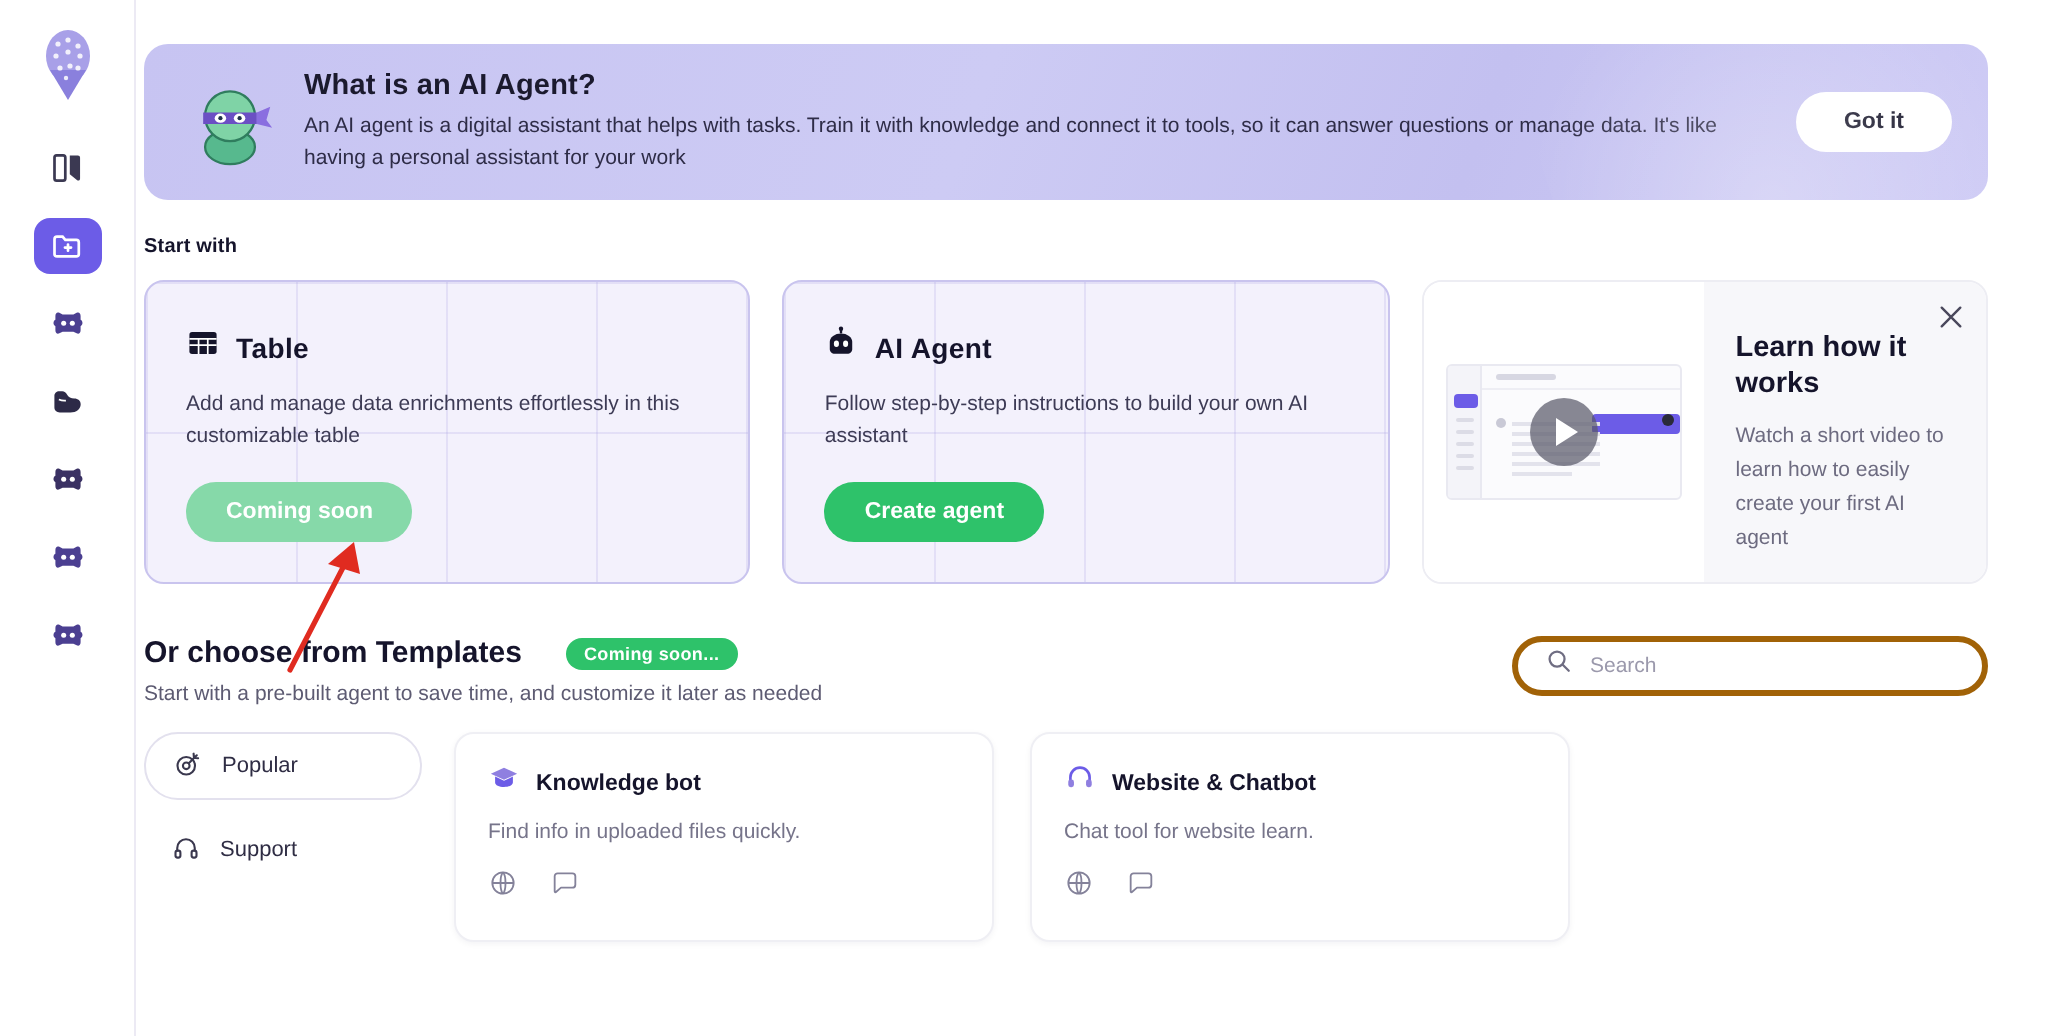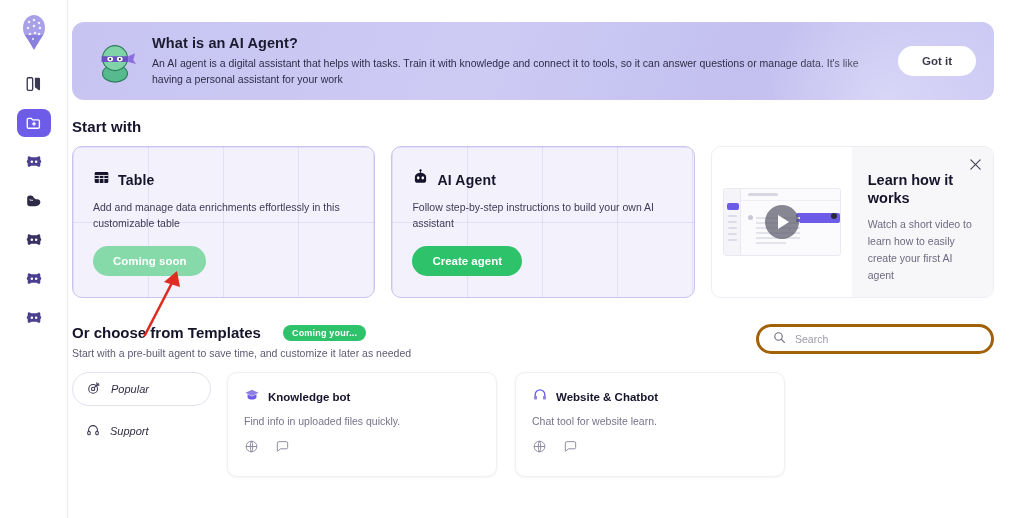--- a/index.html
+++ b/index.html
@@ -65,21 +65,21 @@
   .got-it {
     flex: 0 0 auto; background: #ffffff; border: none;
     border-radius: 22px; padding: 9px 24px;
     font-size: 11.5px; font-weight: bold; color: #1b1a2e;
     font-family: "Liberation Sans", sans-serif; cursor: pointer;
     margin-left: 14px;
   }
 
   
   .section-title {
-    font-size: 15px; font-weight: bold; color: #15142b;
+    font-size: 10px; font-weight: bold; color: #15142b;
     margin: 18px 0 11px 0; letter-spacing: .1px;
   }
   .tpl-header { display: flex; align-items: flex-start; justify-content: space-between; margin-top: 26px; }
   .tpl-left { display: flex; flex-direction: column; }
   .tpl-title-row { display: flex; align-items: center; gap: 22px; }
   .tpl-title { font-size: 15px; font-weight: bold; color: #15142b; }
   .badge-soon {
     background: #2ec26a; color: #ffffff; font-size: 9px; font-weight: bold;
     border-radius: 10px; padding: 3px 9px; letter-spacing: .2px; white-space: nowrap;
   }
@@ -150,21 +150,21 @@
     cursor: pointer; display: flex; align-items: center; justify-content: center;
   }
 
   
   .tpl-body { display: flex; gap: 16px; margin-top: 13px; }
   .filters { width: 139px; flex: 0 0 139px; display: flex; flex-direction: column; gap: 8px; }
   .filter {
     display: flex; align-items: center; gap: 10px;
     height: 34px; padding: 0 14px;
     border-radius: 18px; background: #ffffff;
-    font-size: 11px; color: #2f2d44; cursor: pointer; font-style: italic;
+    font-size: 11px; color: #2f2d44; cursor: pointer;
   }
   .filter.selected { border: 1px solid #e3e1ee; }
   .tpl-cards { display: flex; gap: 18px; }
   .tpl-card {
     width: 270px; height: 105px;
     background: #ffffff; border-radius: 10px;
     border: 1px solid #efeff4;
     box-shadow: 0 1px 3px rgba(28,24,66,.05);
     padding: 14px 16px 0 16px;
   }
@@ -371,21 +371,21 @@
           <div class="vc-title">Learn how it works</div>
           <div class="vc-desc">Watch a short video to learn how to easily create your first AI agent</div>
         </div>
       </div>
     </div>
 
     <div class="tpl-header">
       <div class="tpl-left">
         <div class="tpl-title-row">
           <span class="tpl-title">Or choose from Templates</span>
-          <span class="badge-soon">Coming your...</span>
+          <span class="badge-soon">Coming soon...</span>
         </div>
         <div class="tpl-sub">Start with a pre-built agent to save time, and customize it later as needed</div>
       </div>
       <div class="search-wrap">
         <span>
           <svg width="13" height="13" viewBox="0 0 16 16" fill="none" stroke="#6f6d82" stroke-width="1.4" stroke-linecap="round">
             <circle cx="6.8" cy="6.8" r="4.6"></circle>
               <path d="M10.3 10.3L14 14"></path>
           </svg>
         </span>

